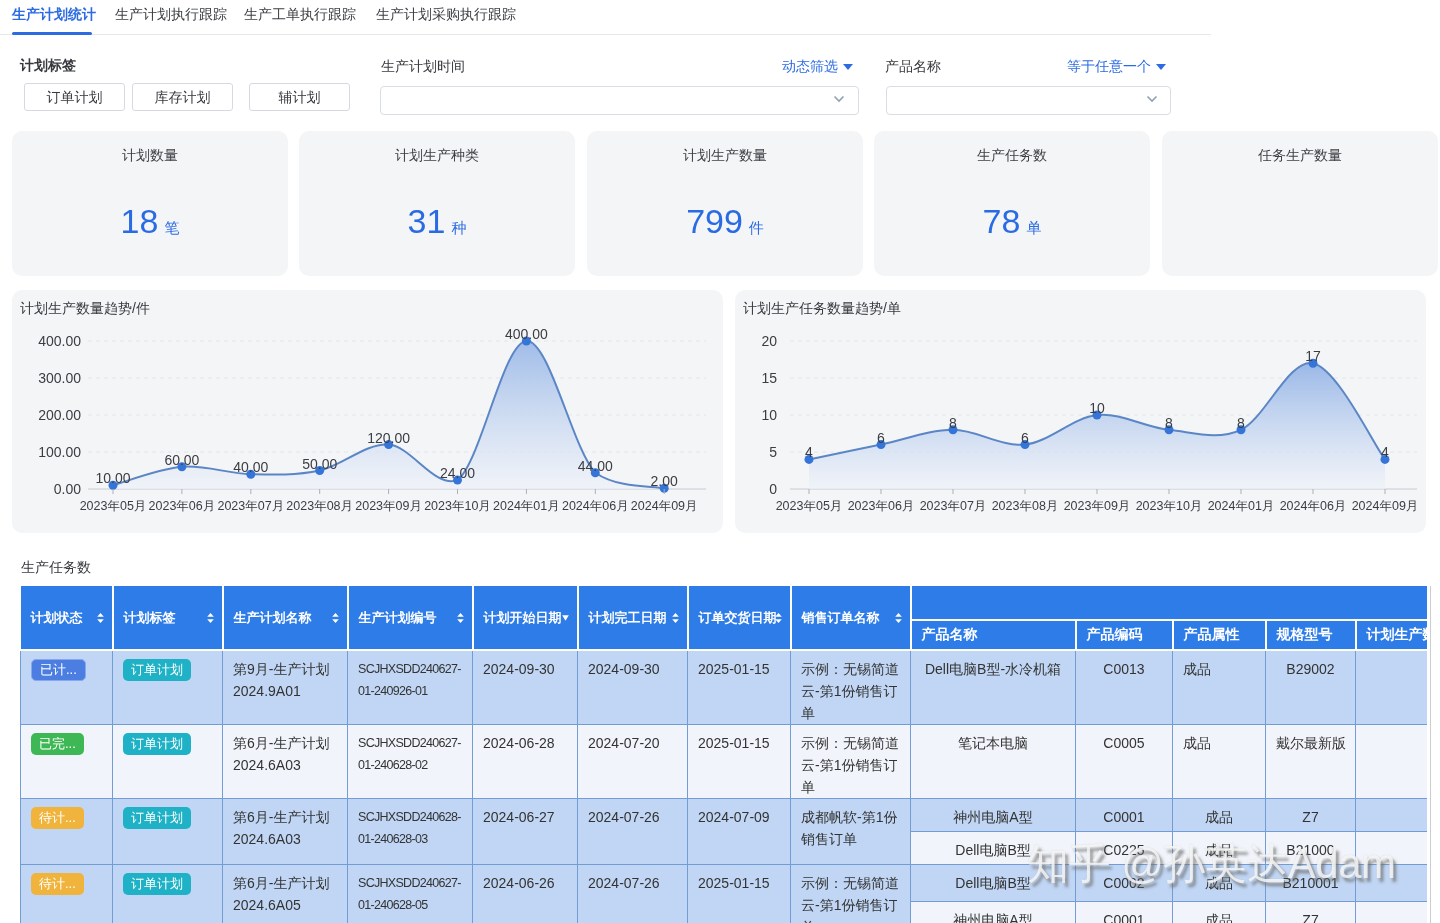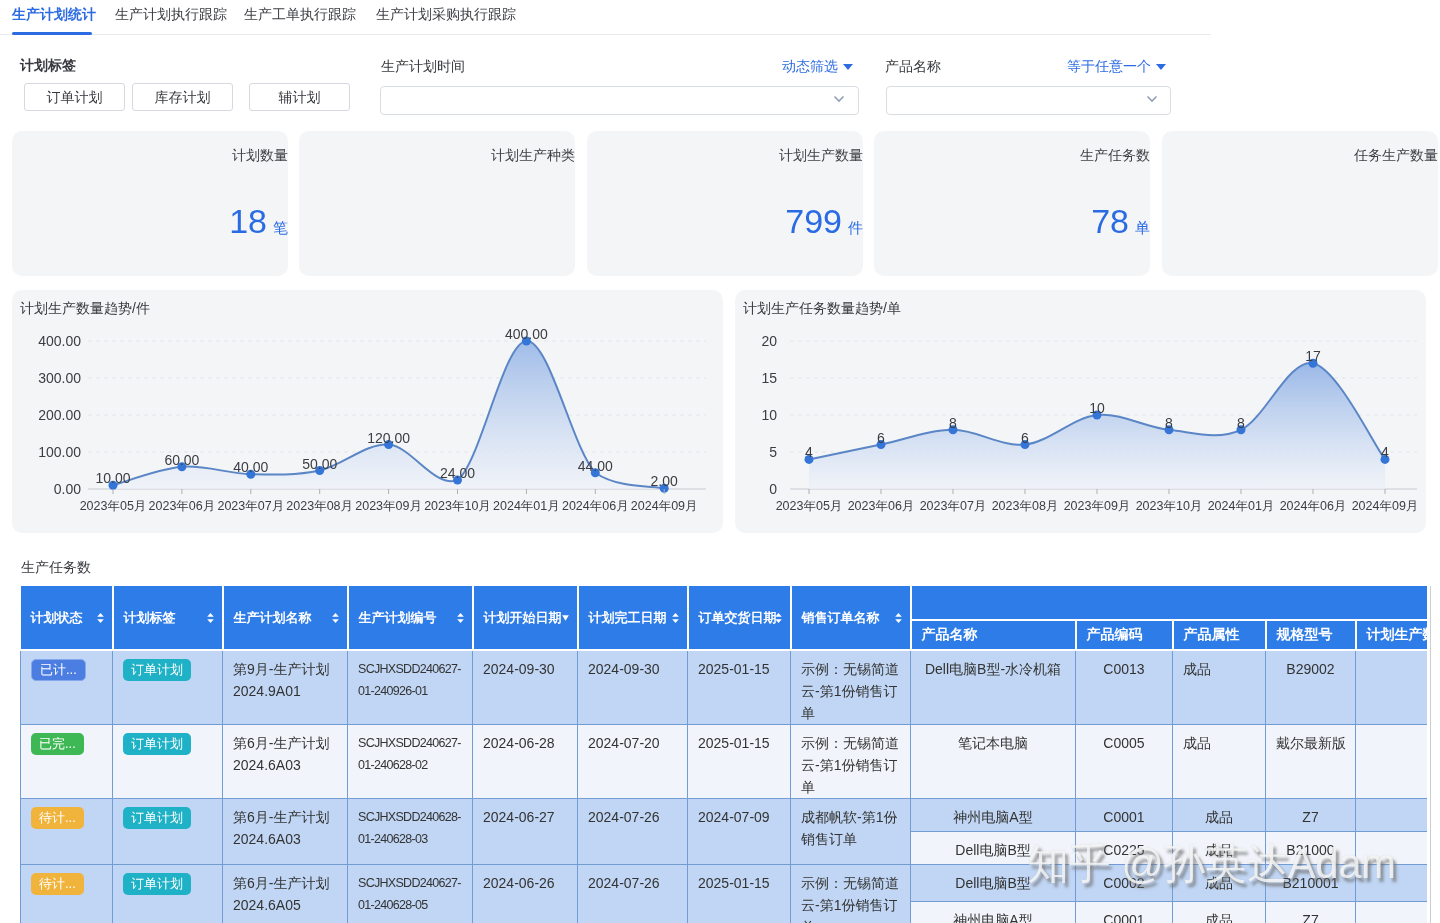--- a/index.html
+++ b/index.html
@@ -20,21 +20,21 @@
 .tagbtn { position:absolute; top:83px; width:101px; height:28px; background:#fff;
   border:1px solid #d6dae0; border-radius:3px; font-size:14px; color:#37393e;
   text-align:center; line-height:26px; }
 .sel { position:absolute; top:86px; height:29px; background:#fff;
   border:1px solid #d9dde4; border-radius:4px; }
 .caret { display:inline-block; width:0; height:0; border-left:5px solid transparent;
   border-right:5px solid transparent; border-top:6px solid #2c6be2;
   margin-left:5px; vertical-align:middle; }
 
 .card { position:absolute; top:131px; width:276px; height:145px;
-  background:#f4f5f7; border-radius:10px; text-align:right; }
+  background:#f4f5f7; border-radius:10px; text-align:center; }
 .card .t { margin-top:16px; font-size:14px; color:#3f4045; }
 .card .n { margin-top:37px; font-size:34px; color:#2a6be4; }
 .card .u { font-size:15px; color:#2a6be4; margin-left:6px; }
 
 .panel { position:absolute; top:290px; height:243px; background:#f4f5f7; border-radius:10px; }
 .ctitle { position:absolute; top:300px; font-size:14px; color:#37393e; }
 
 .tbl-title { position:absolute; left:21px; top:559px; font-size:14px; color:#37393e; }
 .tblwrap { position:absolute; left:20px; top:586px; width:1407px; height:337px; overflow:hidden; }
 table { border-collapse:collapse; table-layout:fixed; width:1490px; }
@@ -96,20 +96,21 @@
 <svg class="abs" style="left:1146px; top:95px;" width="12" height="8" viewBox="0 0 12 8">
   <path d="M1.5 1.5 L6 6 L10.5 1.5" fill="none" stroke="#92a0b3" stroke-width="1.6"></path>
   </svg>
 
 <div class="card" style="left:12px;">
     <div class="t">计划数量</div>
     <div class="n">18<span class="u">笔</span></div>
   </div>
 <div class="card" style="left:299px;">
     <div class="t">计划生产种类</div>
+    <div class="n">31<span class="u">种</span></div>
   </div>
 <div class="card" style="left:587px;">
     <div class="t">计划生产数量</div>
     <div class="n">799<span class="u">件</span></div>
   </div>
 <div class="card" style="left:874px;">
     <div class="t">生产任务数</div>
     <div class="n">78<span class="u">单</span></div>
   </div>
 <div class="card" style="left:1162px;">

